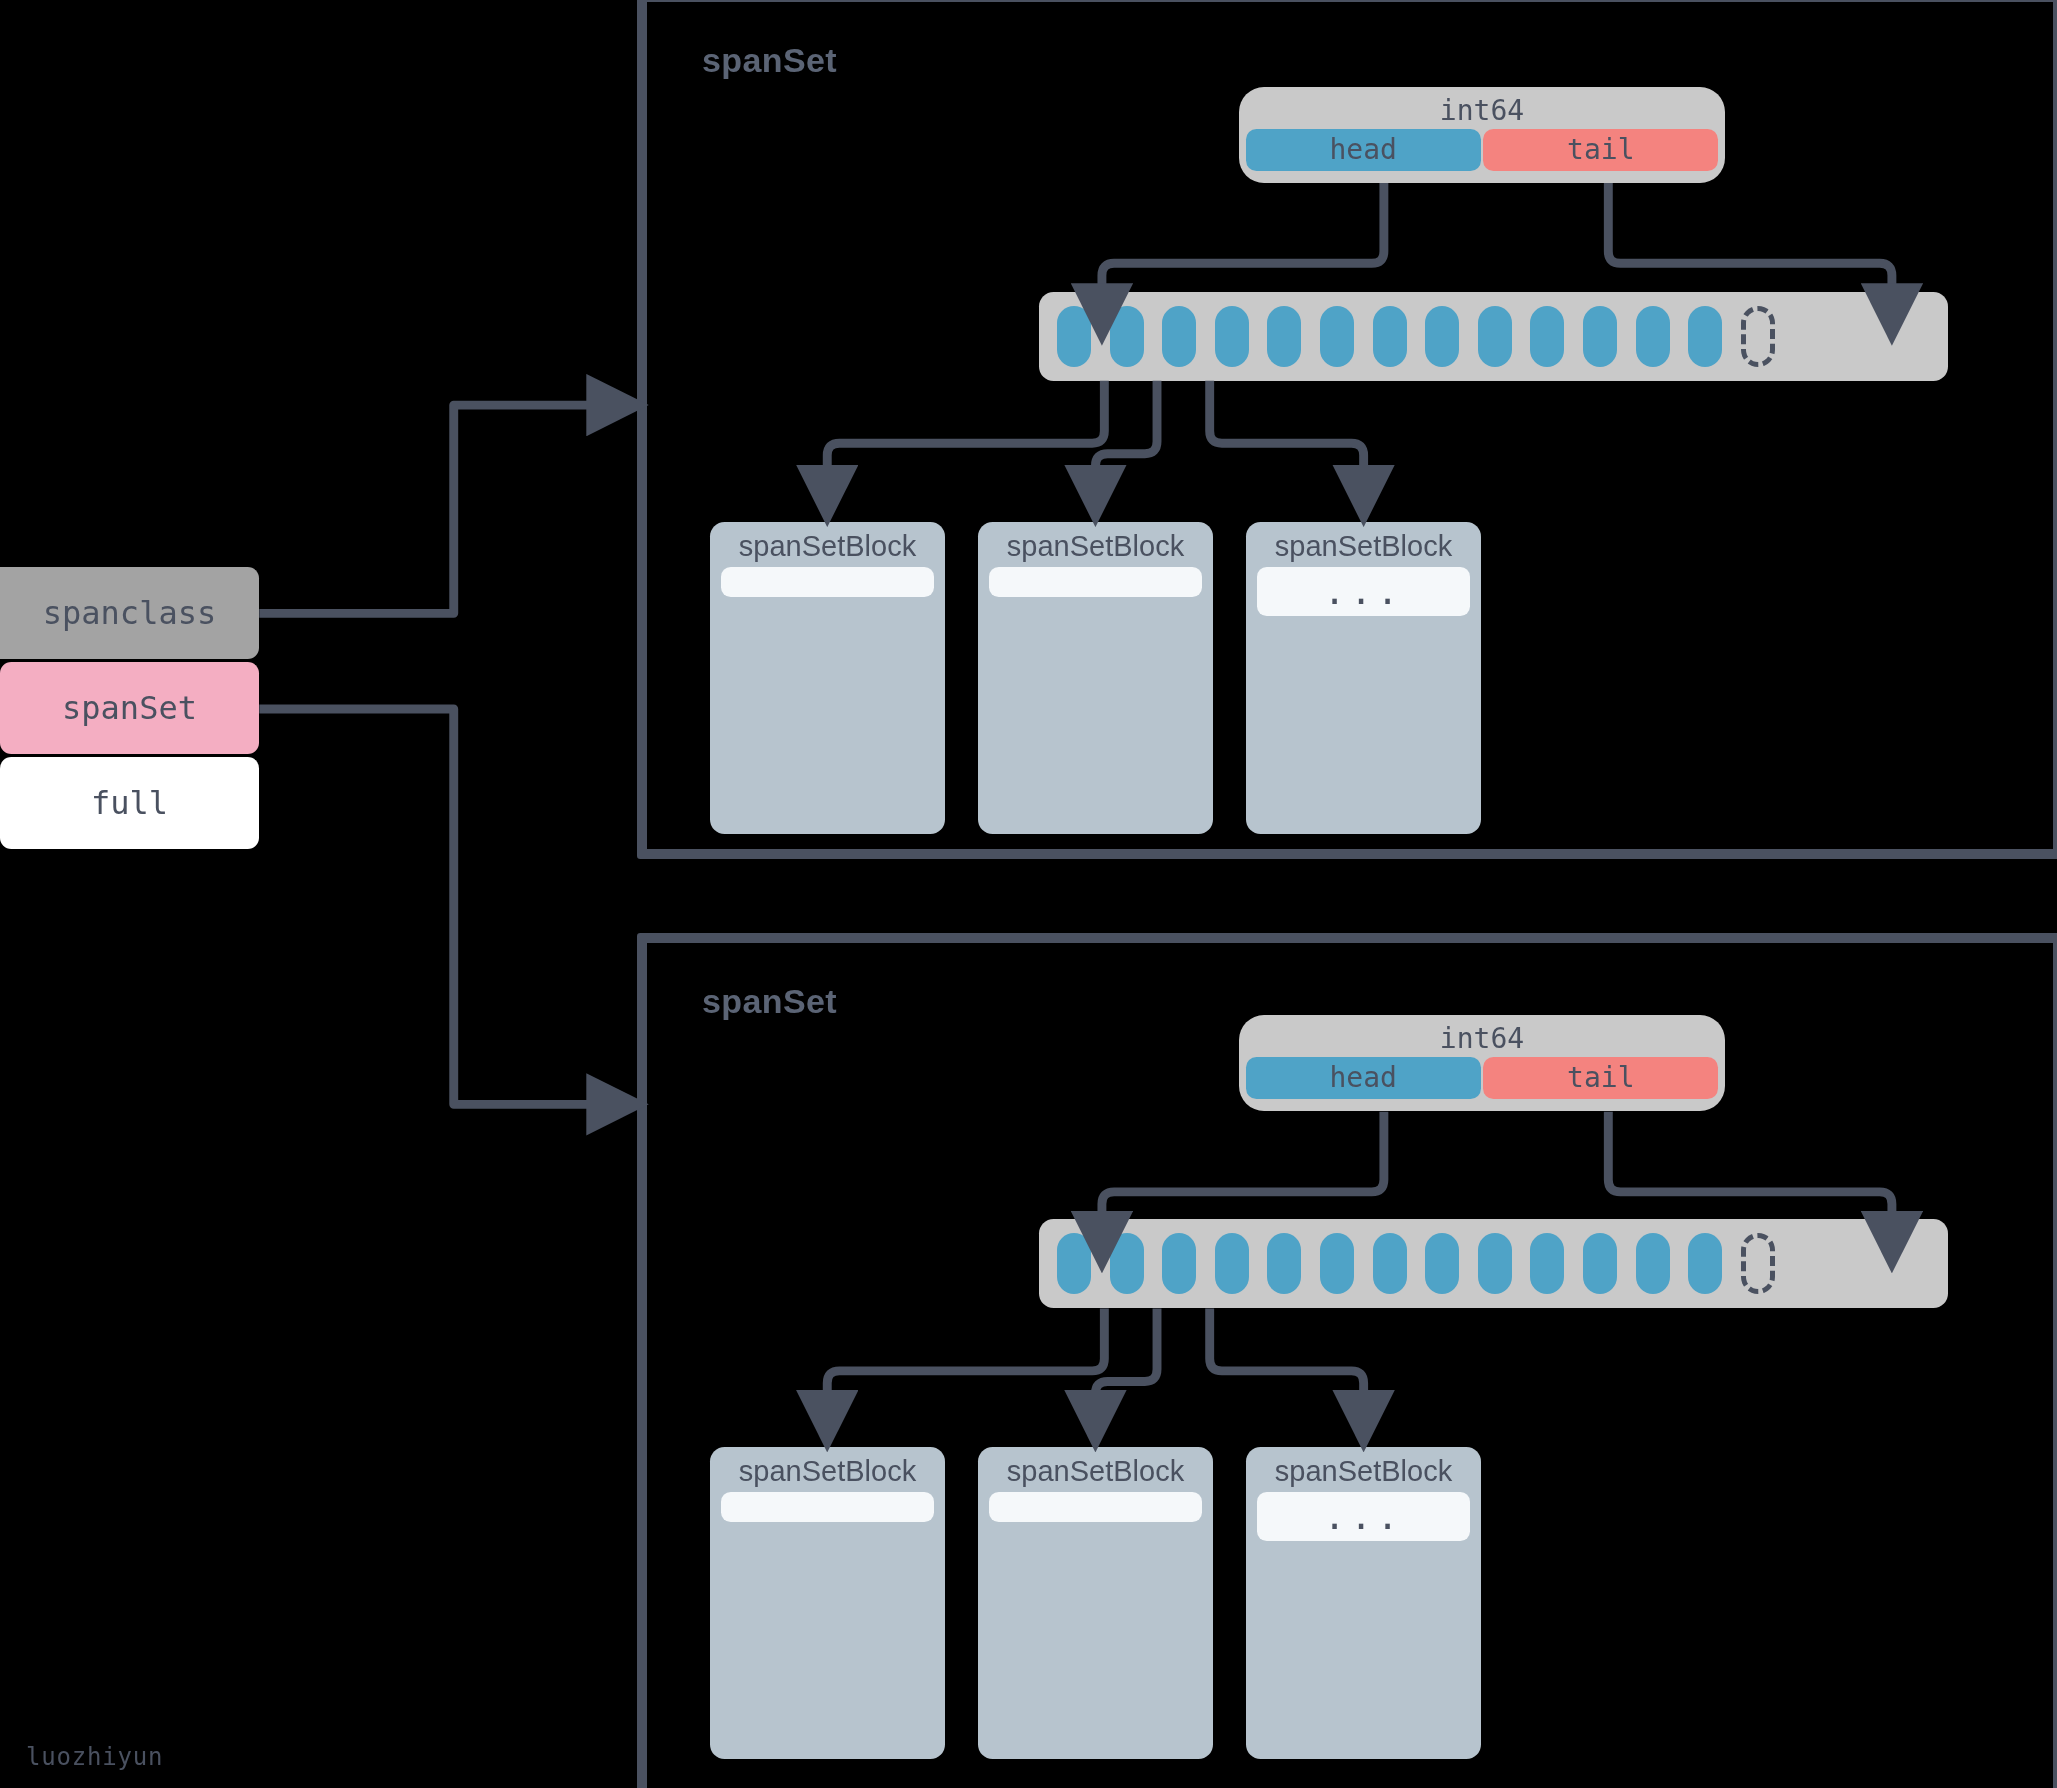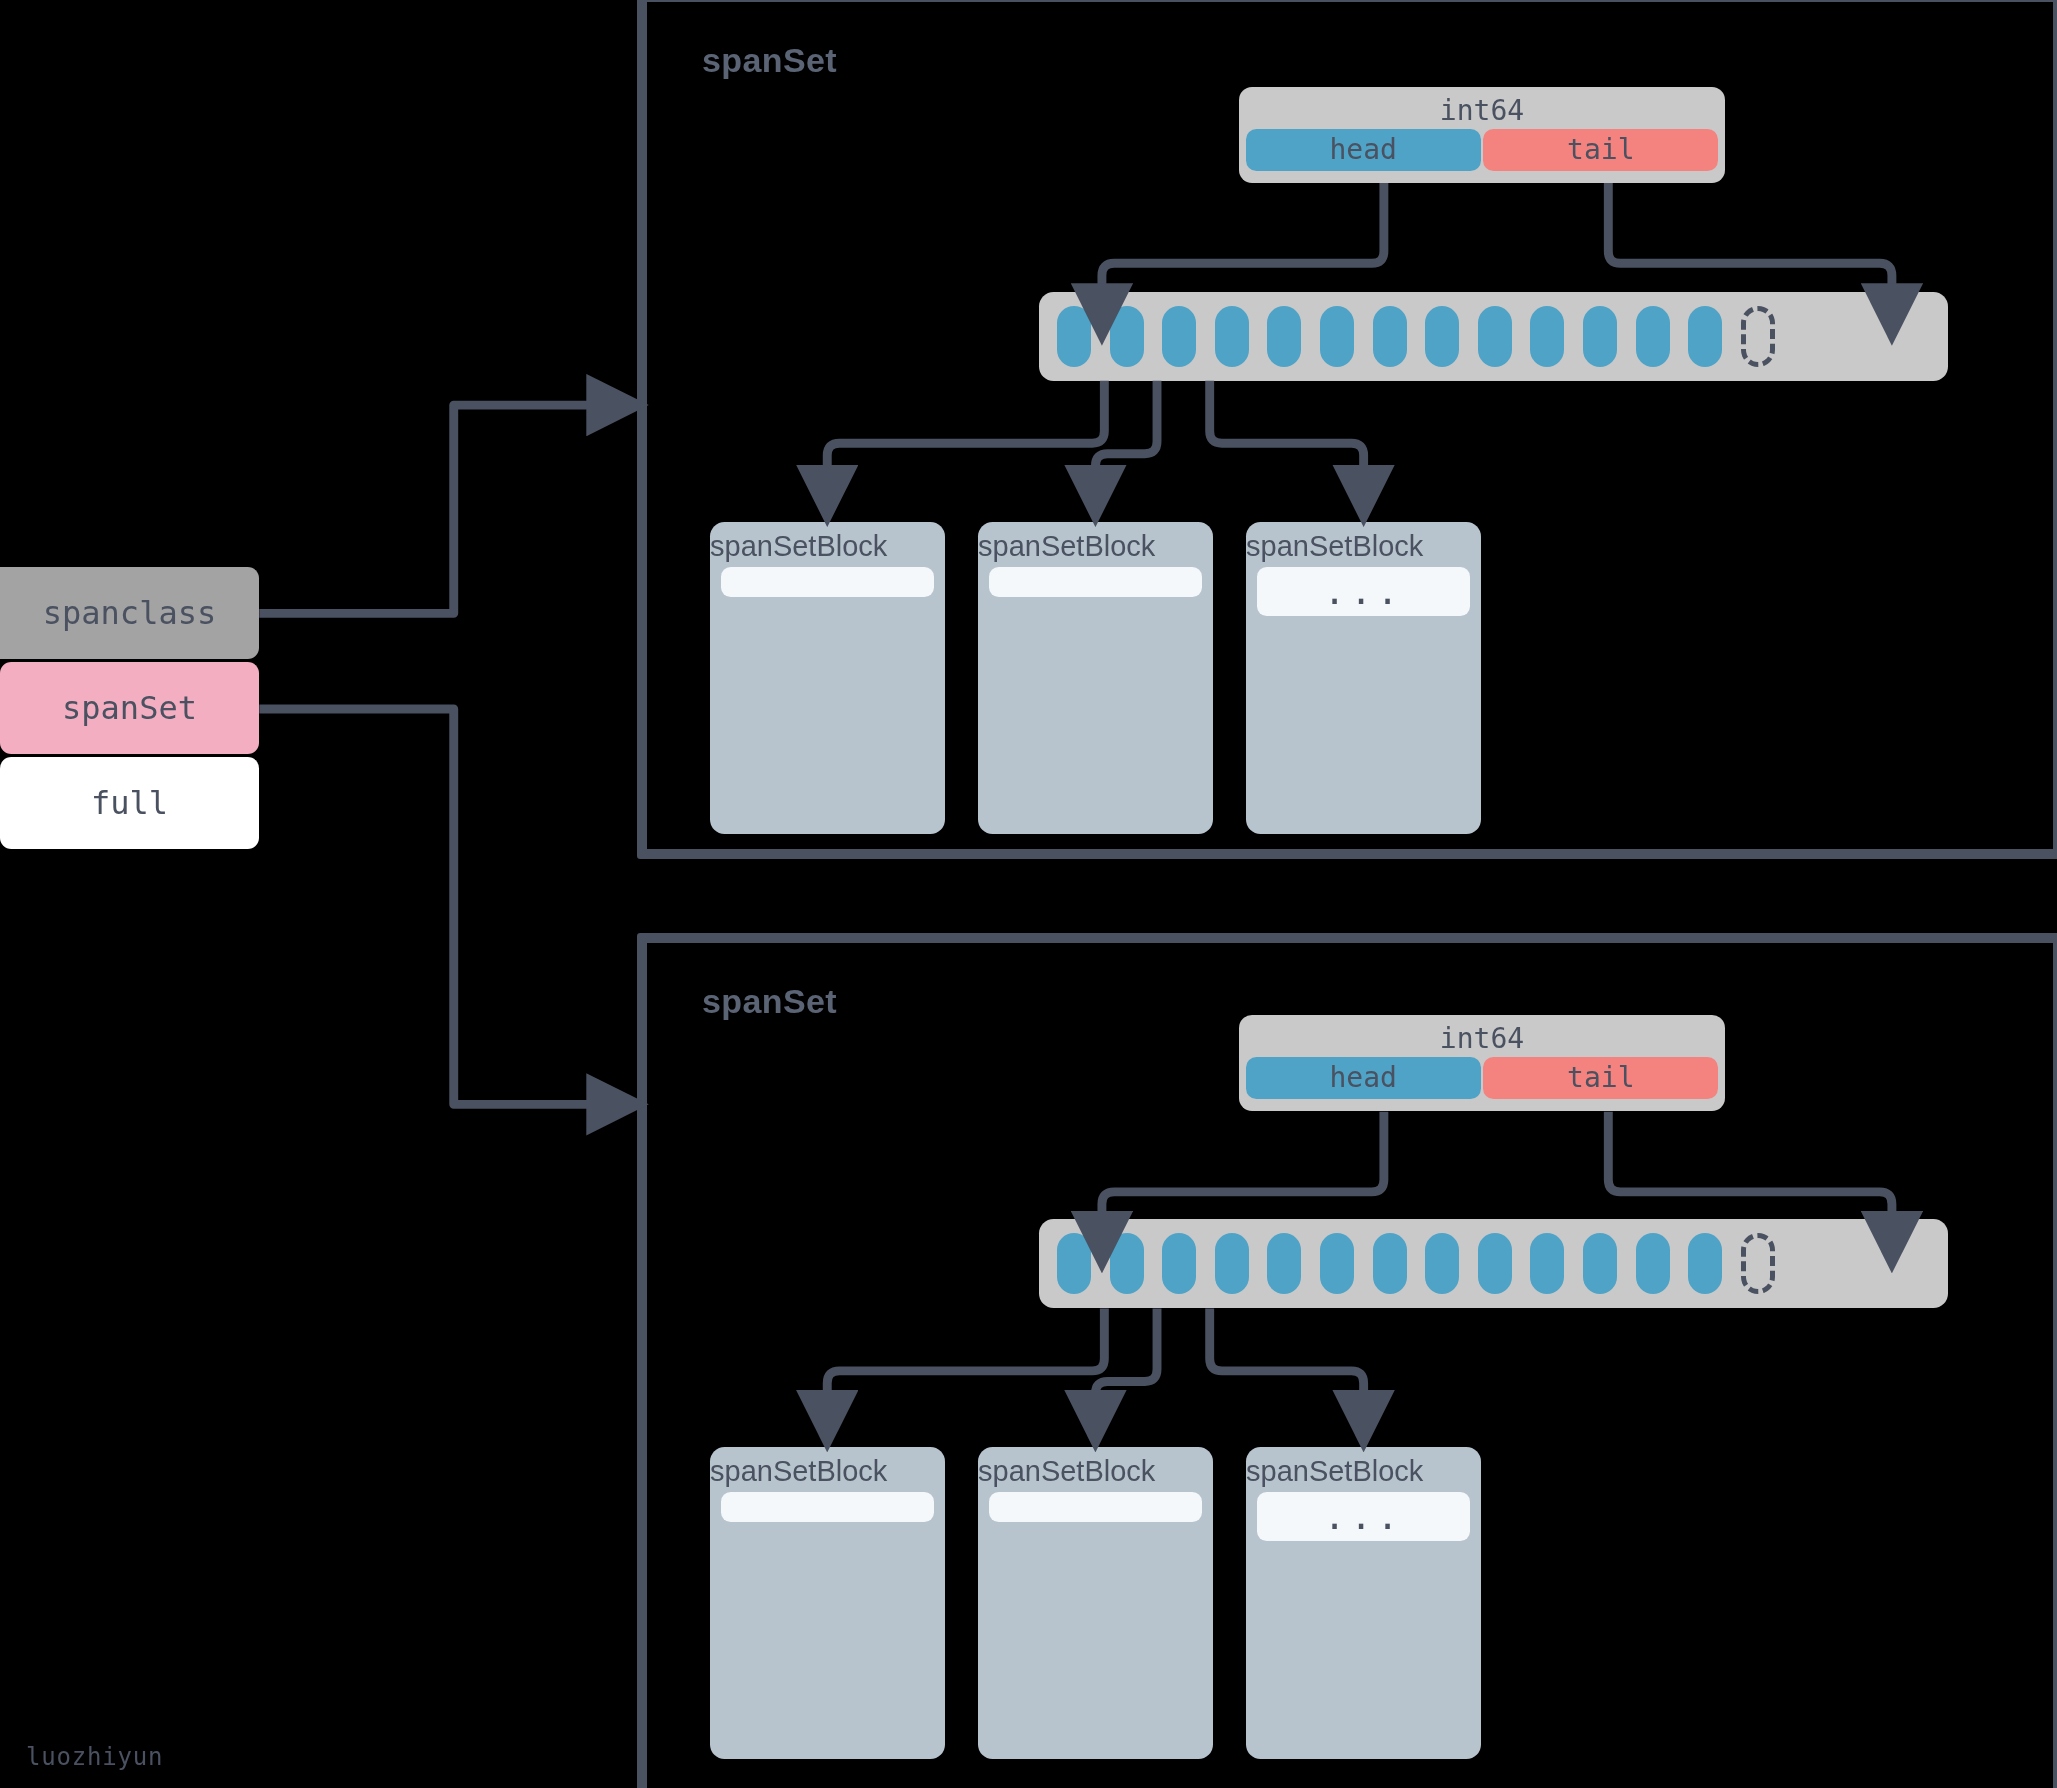--- a/index.html
+++ b/index.html
@@ -29,21 +29,21 @@
   .spanset-title{
     position:absolute;
     font-family:"Liberation Sans",sans-serif;
     font-size:34px;font-weight:700;color:#5b6475;
     letter-spacing:0.4px;
   }
 
   
   .int64-wrap{
     position:absolute;
-    background:#c9c9c9;border-radius:13px;
+    background:#c9c9c9;border-radius:25px;
     padding:8px 6.5px 6.5px 6.5px;
     box-sizing:border-box;
   }
   .int64-label{
     text-align:center;
     font-family:"DejaVu Sans Mono","Liberation Mono",monospace;
     font-size:28px;color:#4a5160;line-height:32px;
     margin-bottom:1.6px;
   }
   .ht-row{display:flex;gap:2.4px;}
@@ -76,21 +76,21 @@
 
   
   .ssblock{
     position:absolute;
     background:#b7c4ce;
     border-radius:14.6px;
     box-sizing:border-box;
     padding:0;
   }
   .ssblock-title{
-    height:45px;line-height:49px;
+    height:45px;line-height:49px;text-align:center;
     font-family:"Liberation Sans",sans-serif;
     font-size:29px;color:#4a5160;
   }
   .ssblock-inner{
     margin:0 11.3px 13px 11.3px;
     background:#f5f8fa;border-radius:9.7px;
     padding:6.5px;
     display:grid;grid-template-columns:repeat(3,1fr);
     grid-auto-rows:1fr;gap:5.7px;
     box-sizing:border-box;

